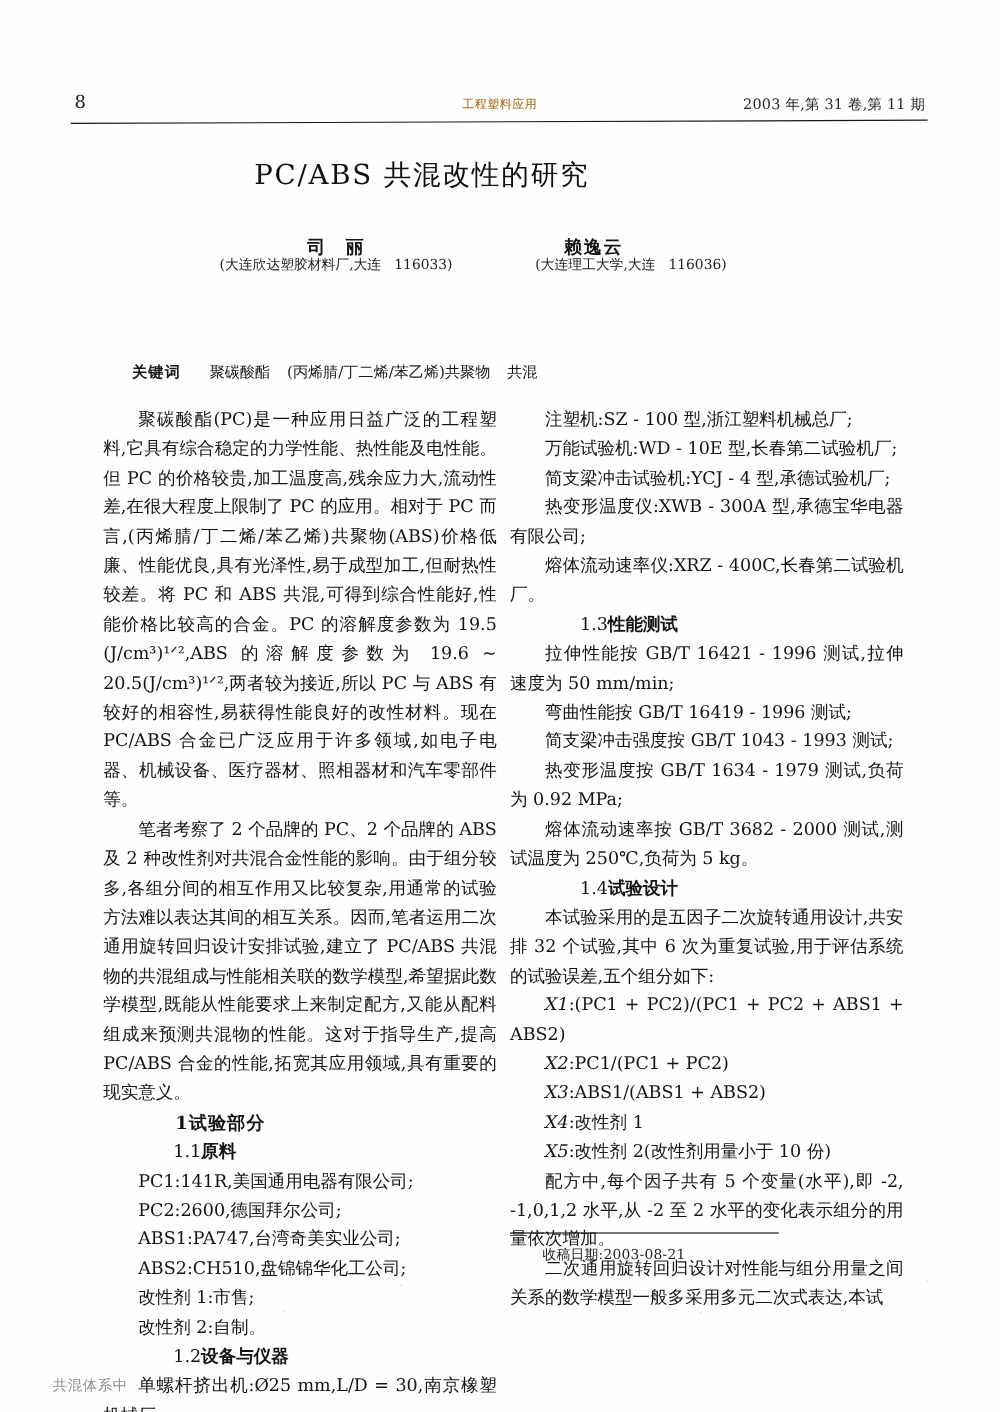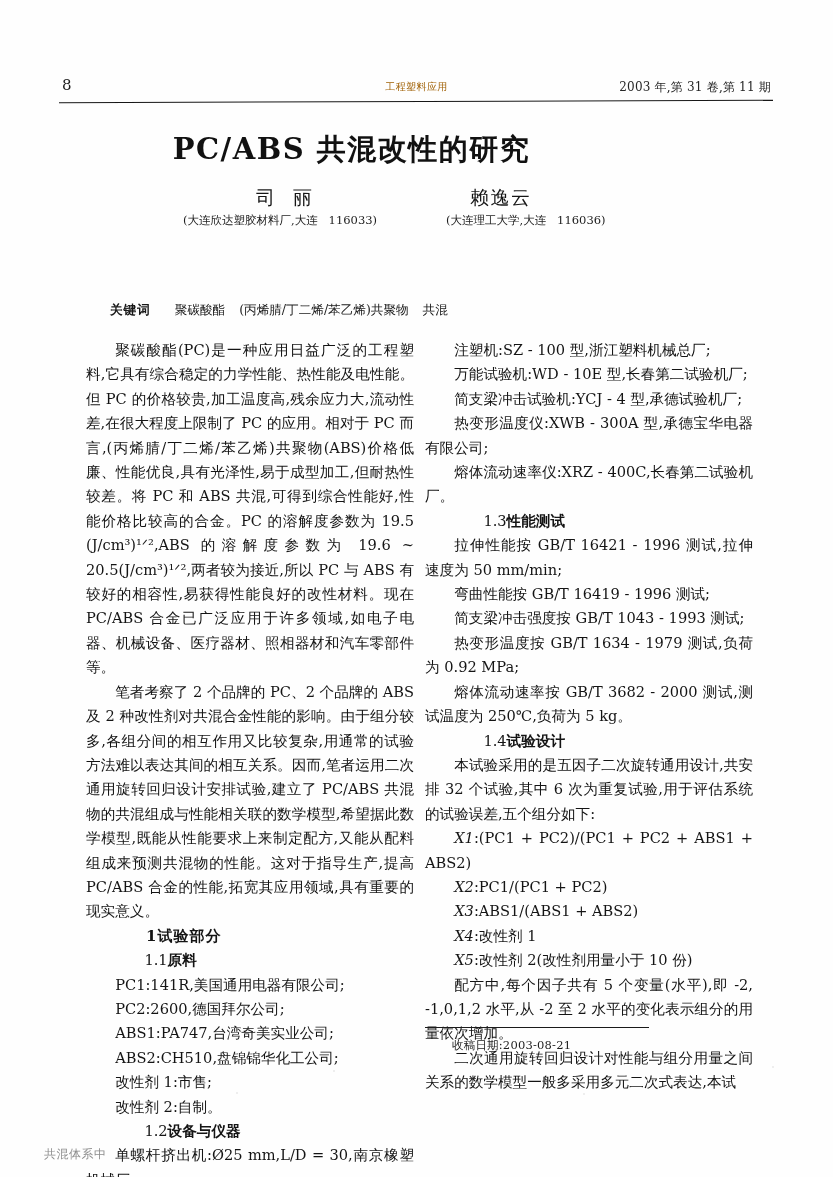--- a/index.html
+++ b/index.html
@@ -68,39 +68,40 @@
     transform: rotate(-0.22deg);
   }
 
   
   .title {
     position: absolute;
     left: 0;
     top: 130px;
     width: 703px;
     text-align: center;
-    font-size: 29px;
-    font-weight: bold;
+    font-size: 23px;
+    font-weight: normal;
     letter-spacing: 1.5px;
     color: #111;
     font-family: "DejaVu Serif", "Liberation Serif", serif;
   }
   .authors {
     position: absolute;
     top: 185px;
     width: 833px;
     left: 0;
     height: 22px;
   }
   .author {
     position: absolute;
-    font-size: 19px;
-    font-weight: normal;
+    font-size: 15px;
+    font-weight: bold;
     letter-spacing: 6px;
     color: #151515;
+    margin-top: 12px;
   }
   .author.a1 { left: 256px; }
   .author.a2 { left: 470px; letter-spacing: 1.5px; }
 
   .affils {
     position: absolute;
     top: 213px;
     left: 0;
     width: 833px;
     height: 18px;

